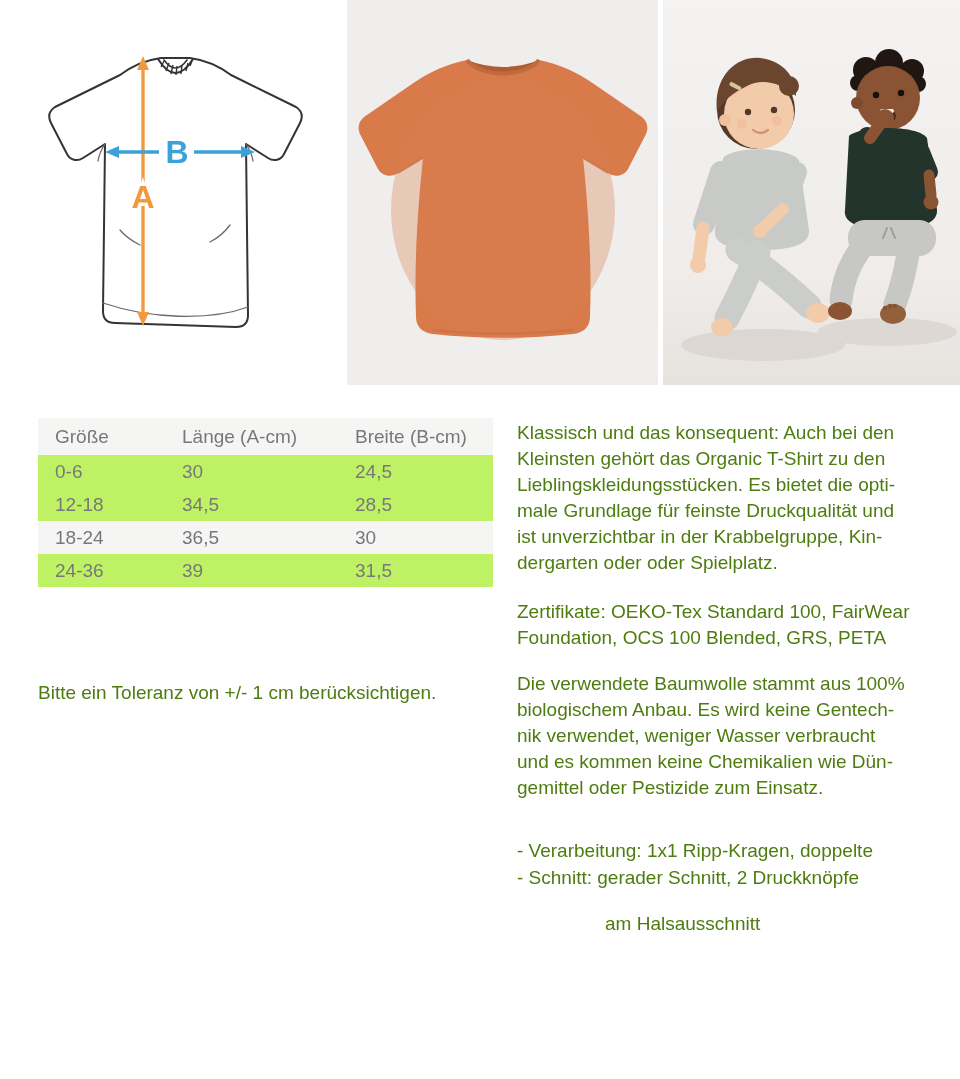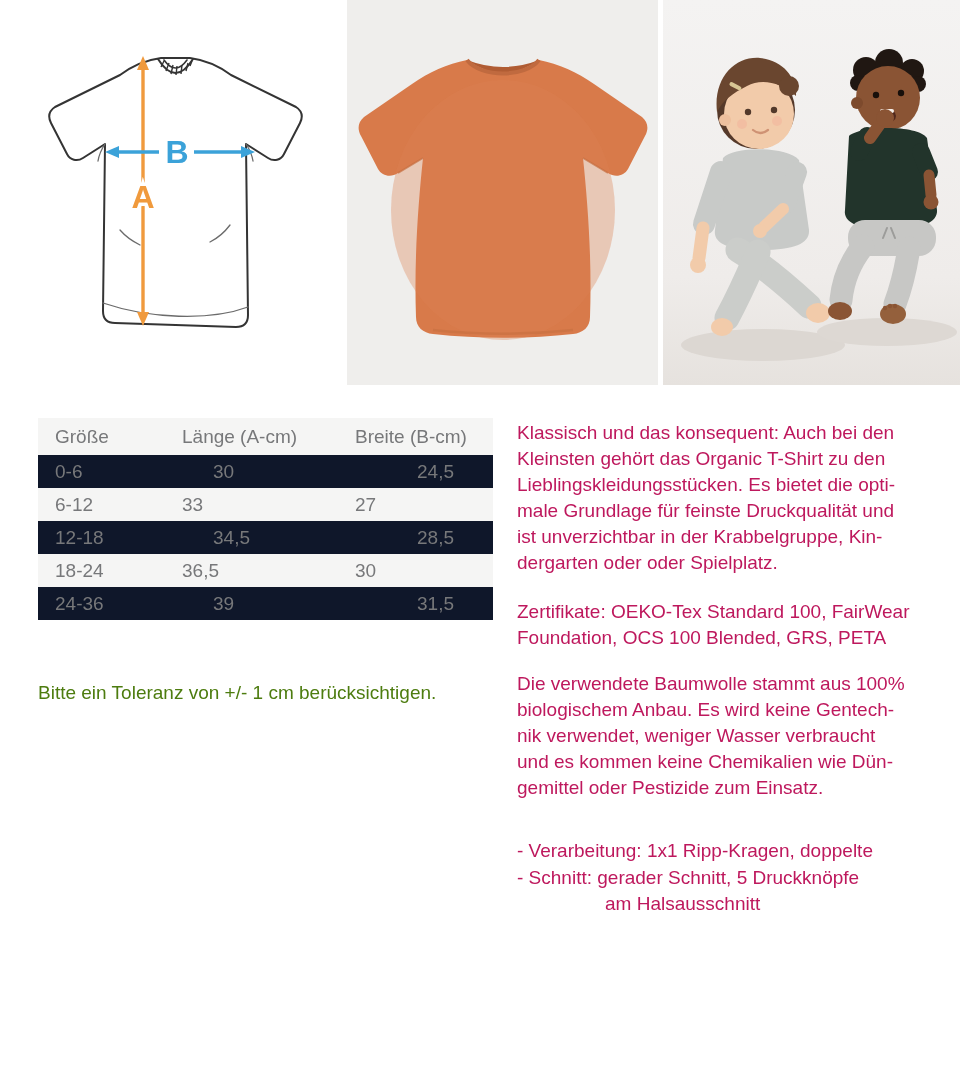--- a/index.html
+++ b/index.html
@@ -16,38 +16,38 @@
   
   .size-table{
     position:absolute;left:38px;top:418px;width:455px;background:#f5f5f4;
     color:#77787a;font-size:19px;
   }
   .trow{
     display:grid;grid-template-columns:127px 173px 1fr;align-items:center;
     padding-left:17px;height:33px;
   }
   .trow.head{height:37px;}
-  .trow.stripe{background:#0f172a;gap:31px;}
+  .trow.stripe{background:#bef264;}
   
   .tolerance{
     position:absolute;left:38px;top:680px;width:460px;
     color:#4d7c0f;font-size:19px;line-height:26px;
   }
   .desc{
     position:absolute;left:517px;top:420px;width:436px;
-    color:#be185d;font-size:19px;line-height:26px;
+    color:#4d7c0f;font-size:19px;line-height:26px;
   }
   .desc p{margin:0;white-space:pre-line;}
   .desc p.p-intro{margin-bottom:23px;}
   .desc p.p-cert{margin-bottom:20px;}
   .desc p.p-cotton{margin-bottom:37px;}
   .specs{line-height:26.5px;}
   .spec-line{white-space:pre;}
   .spec-line.ind-steppnaht{padding-left:145px;}
-  .spec-line.ind-hals{padding-left:88px;}
+  .spec-line.ind-hals{padding-left:88px;margin-top:20px;}
 </style>
 </head>
 <body>
 
 <div class="page">
 
   <div class="diagram">
     <svg viewBox="0 0 275 315">
 
       <g fill="#ffffff" stroke="#343434" stroke-width="2" stroke-linejoin="round" stroke-linecap="round">
@@ -173,25 +173,20 @@
     <div class="trow head">
       <div>Größe</div>
       <div>Länge (A-cm)</div>
       <div>Breite (B-cm)</div>
     </div>
     <div class="trow stripe">
       <div>0-6</div>
       <div>30</div>
       <div>24,5</div>
     </div>
-    <div class="trow">
-      <div>6-12</div>
-      <div>33</div>
-      <div>27</div>
-    </div>
     <div class="trow stripe">
       <div>12-18</div>
       <div>34,5</div>
       <div>28,5</div>
     </div>
     <div class="trow">
       <div>18-24</div>
       <div>36,5</div>
       <div>30</div>
     </div>
@@ -213,18 +208,18 @@
 dergarten oder oder Spielplatz.</p>
     <p class="p-cert">Zertifikate: OEKO-Tex Standard 100, FairWear
 Foundation, OCS 100 Blended, GRS, PETA</p>
     <p class="p-cotton">Die verwendete Baumwolle stammt aus 100%
 biologischem Anbau. Es wird keine Gentech-
 nik verwendet, weniger Wasser verbraucht
 und es kommen keine Chemikalien wie Dün-
 gemittel oder Pestizide zum Einsatz.</p>
     <div class="specs">
       <div class="spec-line">- Verarbeitung: 1x1 Ripp-Kragen, doppelte</div>
-      <div class="spec-line">- Schnitt: gerader Schnitt, 5 Druckknöpfe</div>
+      <div class="spec-line">- Schnitt: gerader Schnitt, 2 Druckknöpfe</div>
       <div class="spec-line ind-hals">am Halsausschnitt</div>
     </div>
   </div>
 
 </div>
 
 </body></html>

